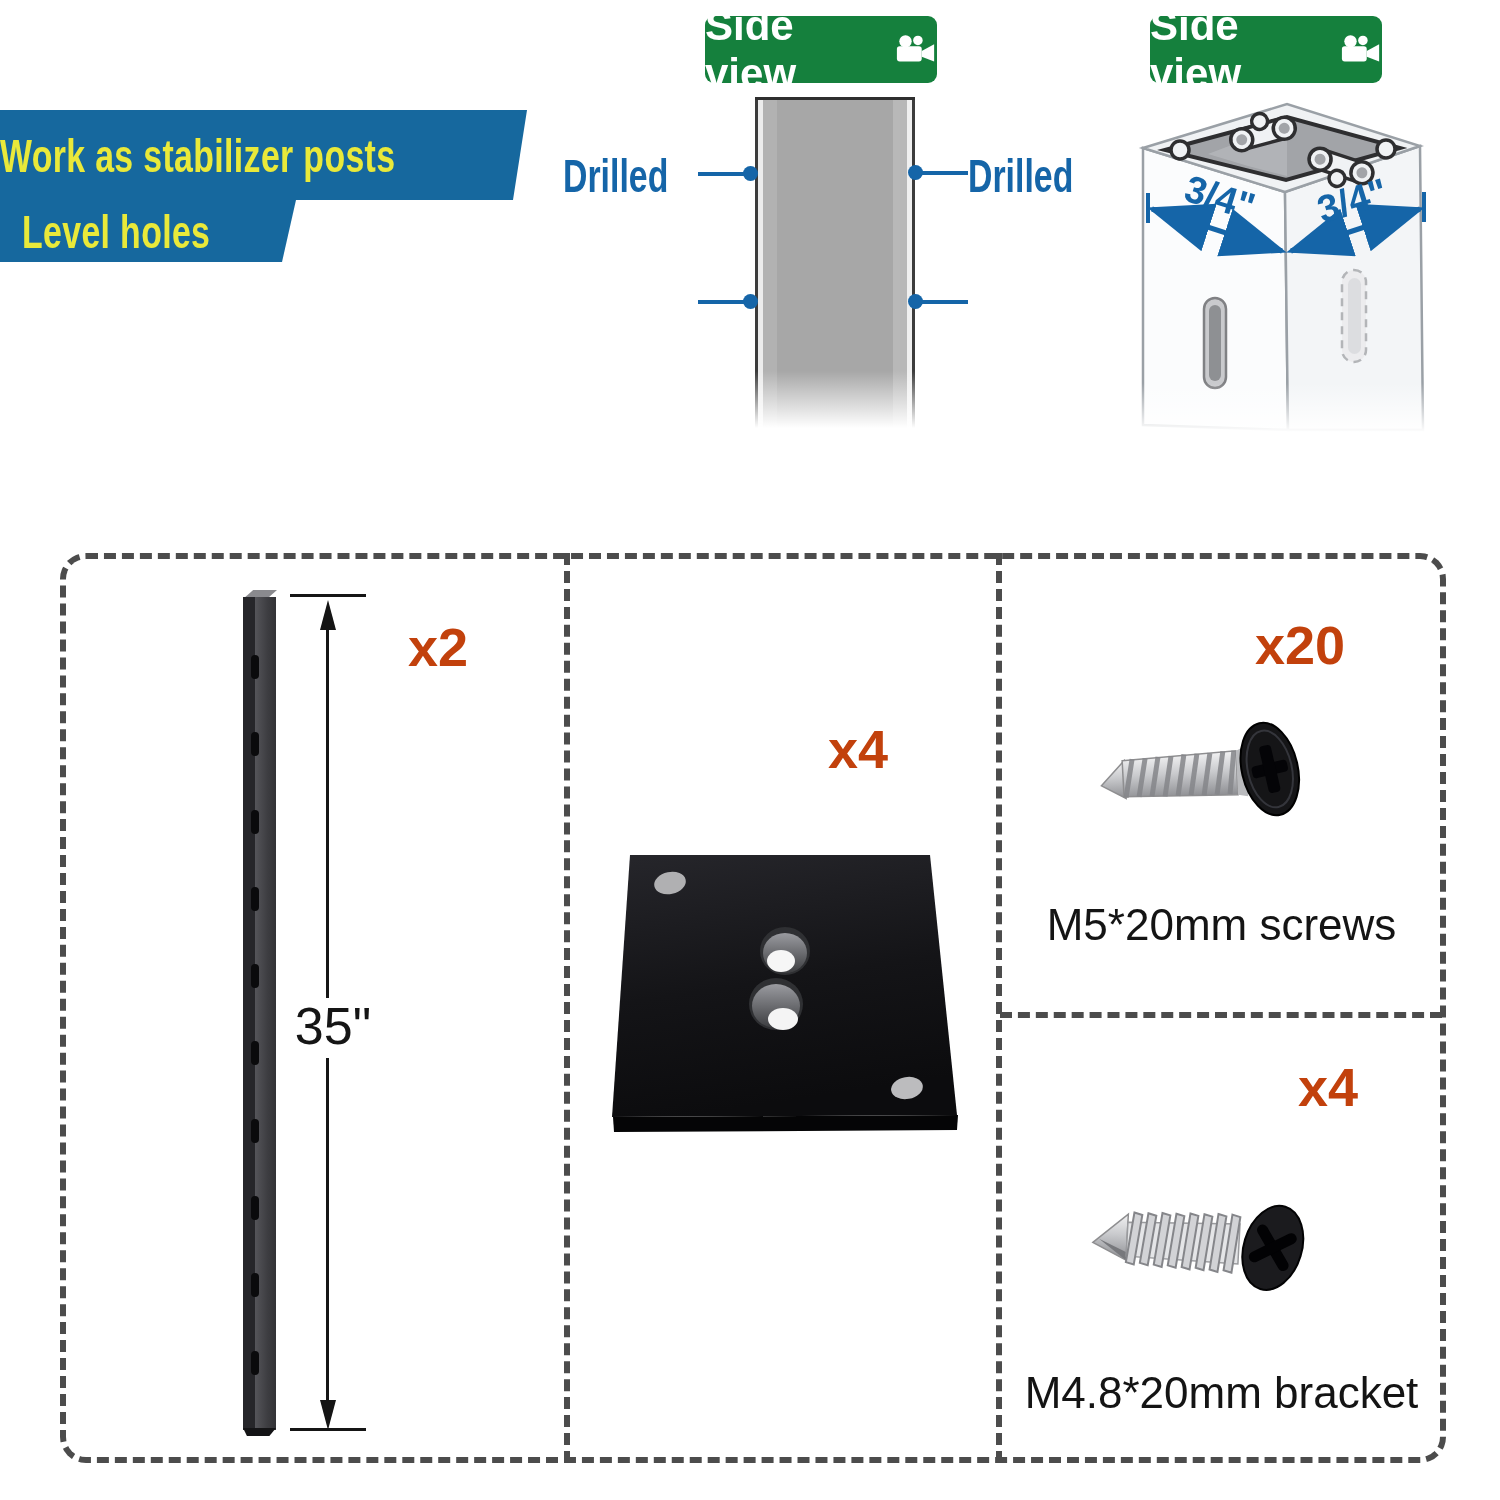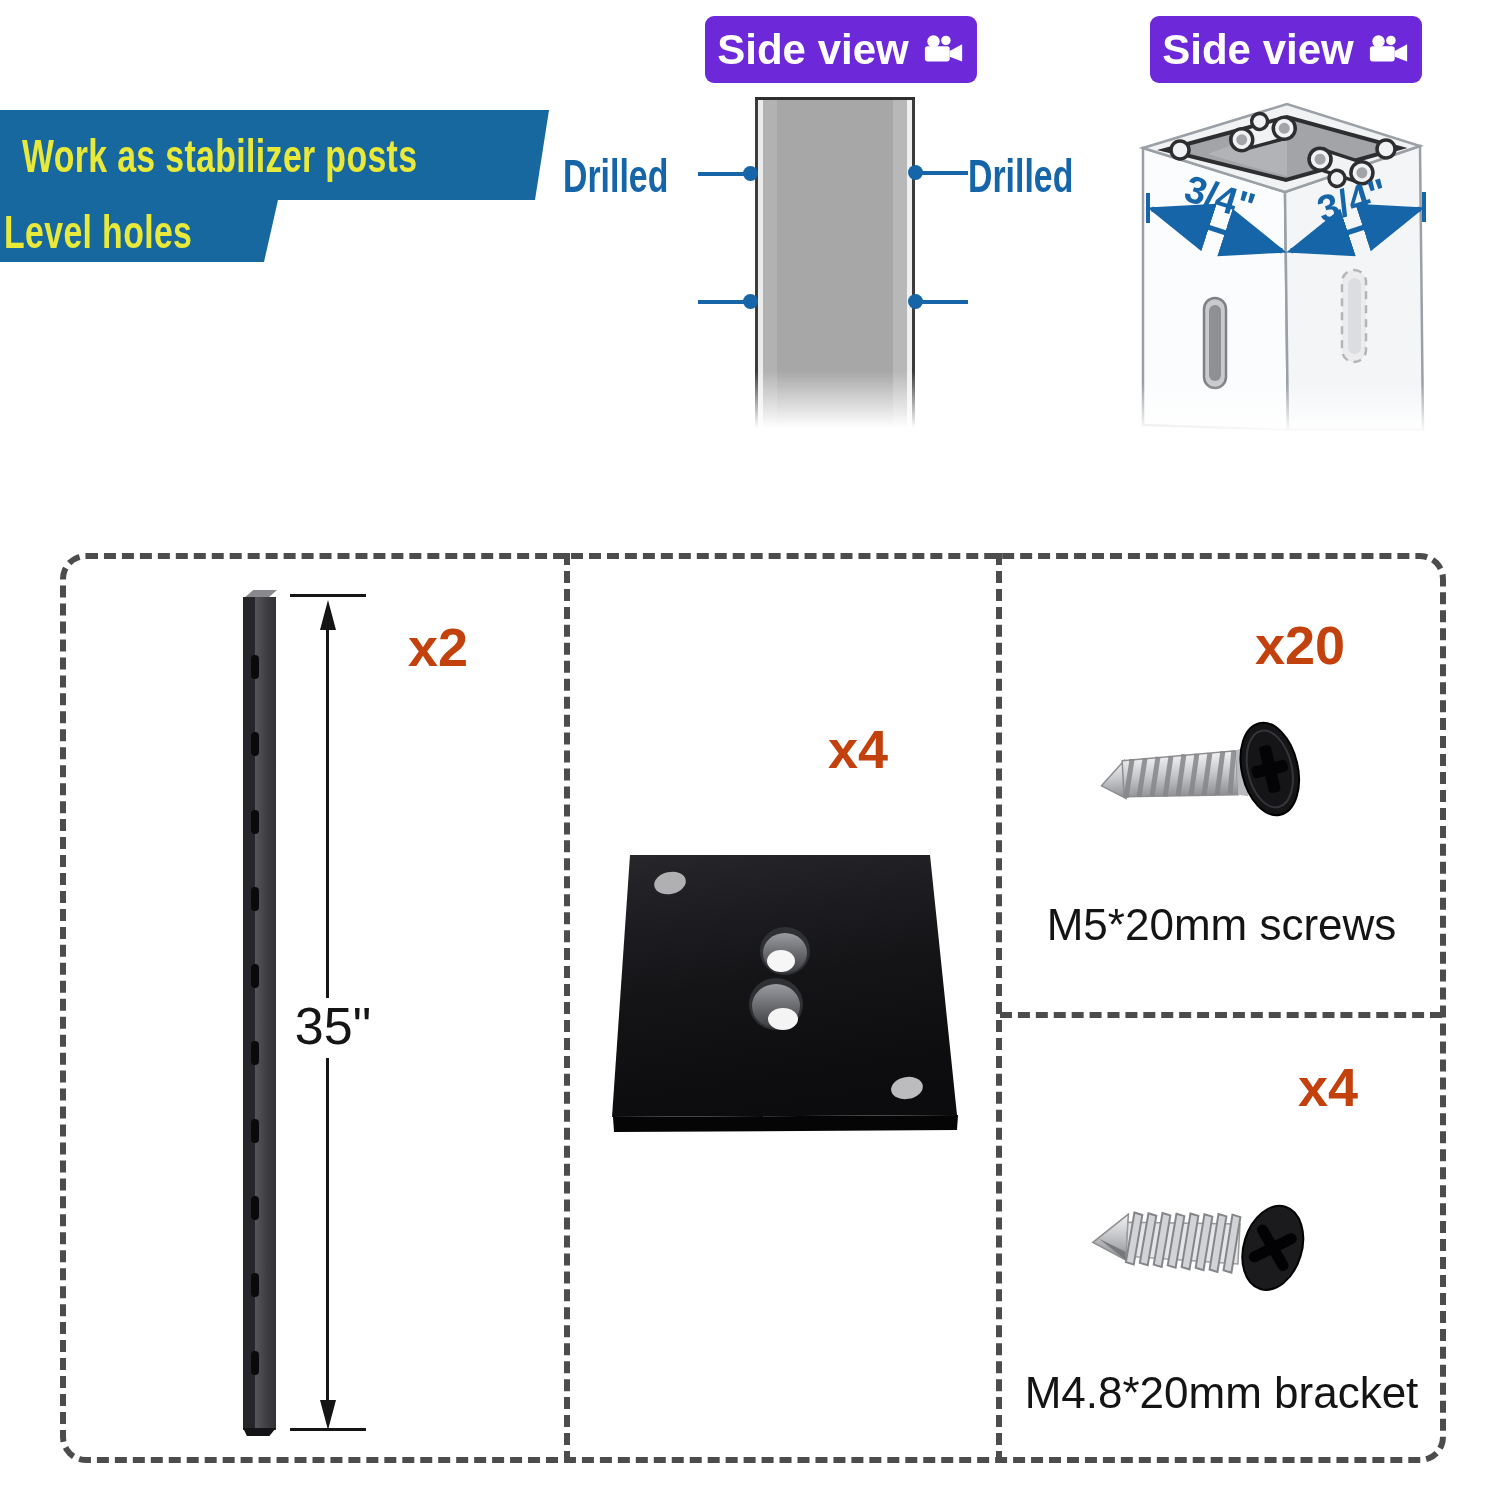--- a/index.html
+++ b/index.html
@@ -6,25 +6,25 @@
   .canvas{position:relative;width:1500px;height:1500px;background:#fff;overflow:hidden;
           font-family:"Liberation Sans","DejaVu Sans",sans-serif;}
   .abs{position:absolute;}
 
   
   .banner{position:absolute;left:0;background:#16689e;color:#e9e93a;
           font-weight:bold;display:flex;align-items:center;
           clip-path:polygon(0 0,100% 0,calc(100% - 14px) 100%,0 100%);}
   .banner .txt{display:inline-block;transform:scaleX(0.72);transform-origin:left center;
                white-space:nowrap;font-size:47px;letter-spacing:.5px;}
-  #banner1{top:110px;width:527px;height:90px;padding-left:22px;}
-  #banner2{top:200px;width:274px;height:62px;padding-left:4px;}
-
-  
-  .sv-header{position:absolute;top:16px;width:272px;height:67px;background:#6d28d9;
+  #banner1{top:110px;width:527px;height:90px;}
+  #banner2{top:200px;width:274px;height:62px;padding-left:22px;}
+
+  
+  .sv-header{position:absolute;top:16px;width:232px;height:67px;background:#15803d;
              border-radius:9px;color:#fff;display:flex;align-items:center;justify-content:center;
              gap:14px;font-weight:bold;font-size:42px;}
   #svh1{left:705px;} #svh2{left:1150px;}
 
   
   .flat-post{position:absolute;left:755px;top:97px;width:160px;height:336px;
      border-top:3px solid #2e2e2e;box-sizing:border-box;
      background:linear-gradient(to right,#3c3c3c 0 3px,#ececec 3px 8px,#b2b2b2 8px 22px,
                 #a7a7a7 22px 138px,#b8b8b8 138px 152px,#f0f0f0 152px 157px,#3c3c3c 157px 160px);}
   .flat-post:after{content:"";position:absolute;left:-2px;right:-2px;bottom:0;height:62px;

